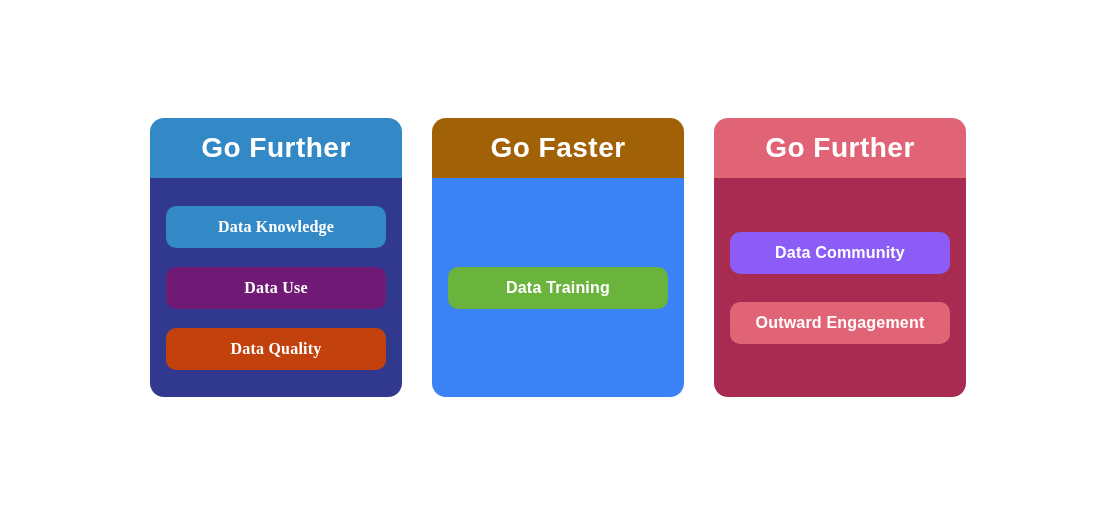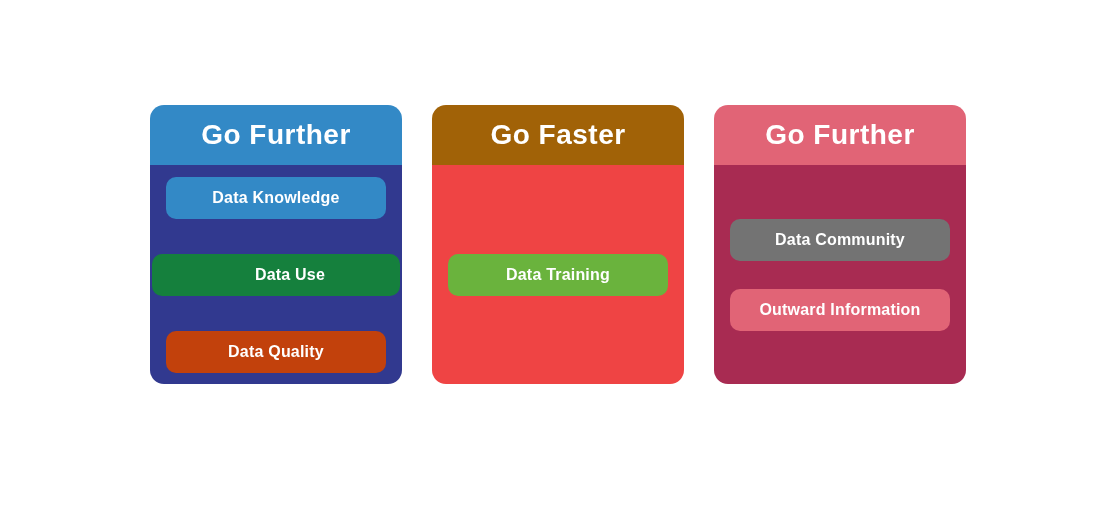--- a/index.html
+++ b/index.html
@@ -11,21 +11,21 @@
   .canvas {
     position: relative;
     width: 1116px;
     height: 526px;
     background: #ffffff;
     overflow: hidden;
   }
   .cards-row {
     position: absolute;
     left: 150px;
-    top: 105px;
+    top: 118px;
     display: flex;
     gap: 30px;
     justify-content: space-between;
   }
   .card {
     width: 252px;
     height: 279px;
     border-radius: 14px;
     overflow: hidden;
     display: flex;
@@ -44,21 +44,21 @@
     letter-spacing: 0.5px;
     white-space: nowrap;
   }
   .card-body {
     flex: 1 1 auto;
     display: flex;
     flex-direction: column;
     align-items: center;
     justify-content: center;
   }
-  .card-body.gap-sm { gap: 35px; }
+  .card-body.gap-sm { gap: 19px; font-family: Liberation Serif, serif; }
   .card-body.gap-lg { gap: 28px; }
   .pill {
     width: 220px;
     height: 42px;
     border-radius: 10px;
     display: flex;
     align-items: center;
     justify-content: center;
     color: #ffffff;
     font-weight: bold;
@@ -72,38 +72,38 @@
 
 <div class="canvas">
   <div class="cards-row">
 
     <div class="card">
       <div class="card-header" style="background-color: rgb(51, 137, 198);">
         <span class="card-title">Go Further</span>
       </div>
       <div class="card-body gap-sm" style="background-color: rgb(49, 57, 143);">
         <div class="pill" style="background-color: rgb(51, 137, 198);">Data Knowledge</div>
-        <div class="pill" style="background-color: #15803d; padding-left: 28px;">Data Use</div>
+        <div class="pill" style="background-color: #701a75;">Data Use</div>
         <div class="pill" style="background-color: #c2410c;">Data Quality</div>
       </div>
     </div>
 
     <div class="card">
       <div class="card-header" style="background-color: #a16207;">
         <span class="card-title">Go Faster</span>
       </div>
-      <div class="card-body gap-lg" style="background-color: #ef4444;">
+      <div class="card-body gap-lg" style="background-color: #3b82f6;">
         <div class="pill" style="background-color: rgb(106, 179, 61);">Data Training</div>
       </div>
     </div>
 
     <div class="card">
       <div class="card-header" style="background-color: rgb(225, 100, 118);">
         <span class="card-title">Go Further</span>
       </div>
       <div class="card-body gap-lg" style="background-color: rgb(168, 43, 82);">
-        <div class="pill" style="background-color: #737373;">Data Community</div>
-        <div class="pill" style="background-color: rgb(225, 100, 118);">Outward Information</div>
+        <div class="pill" style="background-color: #8b5cf6;">Data Community</div>
+        <div class="pill" style="background-color: rgb(225, 100, 118);">Outward Engagement</div>
       </div>
     </div>
 
   </div>
 </div>
 
 </body></html>

